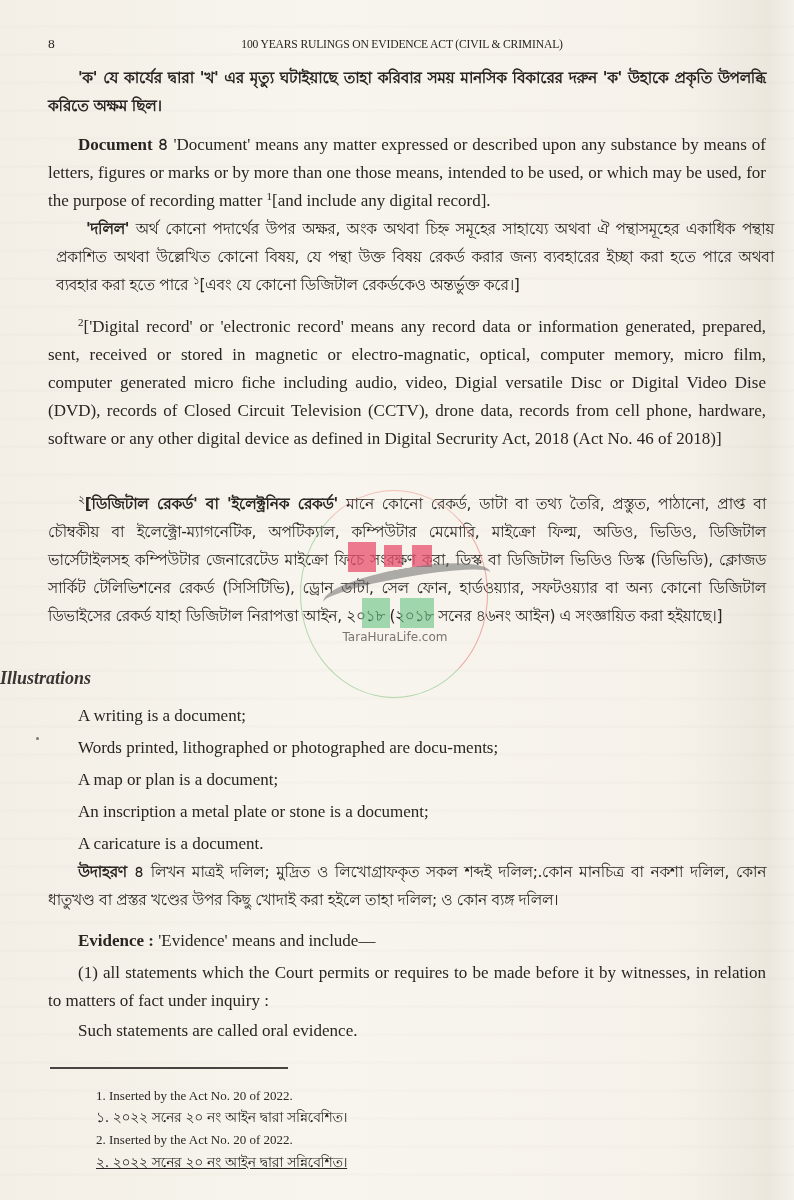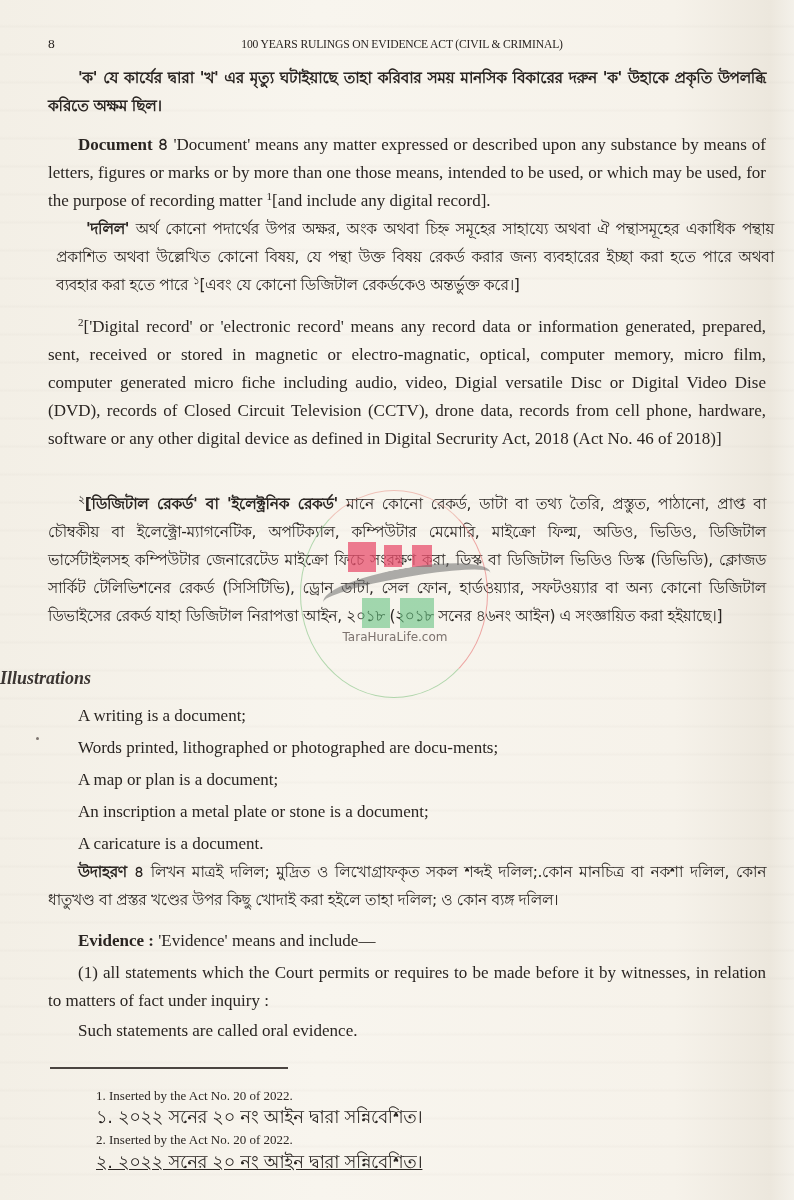--- a/index.html
+++ b/index.html
@@ -37,21 +37,21 @@
   sup { font-size: 11px; vertical-align: 6px; line-height: 0; }
   .ill-title {
     position: absolute; left: 0; width: 794px; text-align: left;
     top: 668px; font-size: 18px; font-style: italic; font-weight: bold; color: #3c3633;
   }
   .ill-item {
     position: absolute; left: 78px; font-size: 17px; line-height: 24px;
   }
   .rule { position: absolute; left: 50px; top: 1067px; width: 238px; height: 1.5px; background: #4a4440; }
   .fn { position: absolute; left: 52px; font-size: 13px; line-height: 18px; margin-left: 44px; }
-  .fn.bn { font-size: 18px; text-align: center; }
+  .fn.bn { font-size: 14px; text-align: center; }
   
   .wm {
     position: absolute; left: 300px; top: 490px; width: 190px; height: 210px;
     pointer-events: none;
   }
   .wm-ring {
     position: absolute; left: 0; top: 0; width: 186px; height: 206px; border-radius: 50%;
     border: 1.5px solid rgba(120,190,120,0.55);
     border-right-color: rgba(230,110,110,0.6);
     border-top-color: rgba(230,140,130,0.5);

